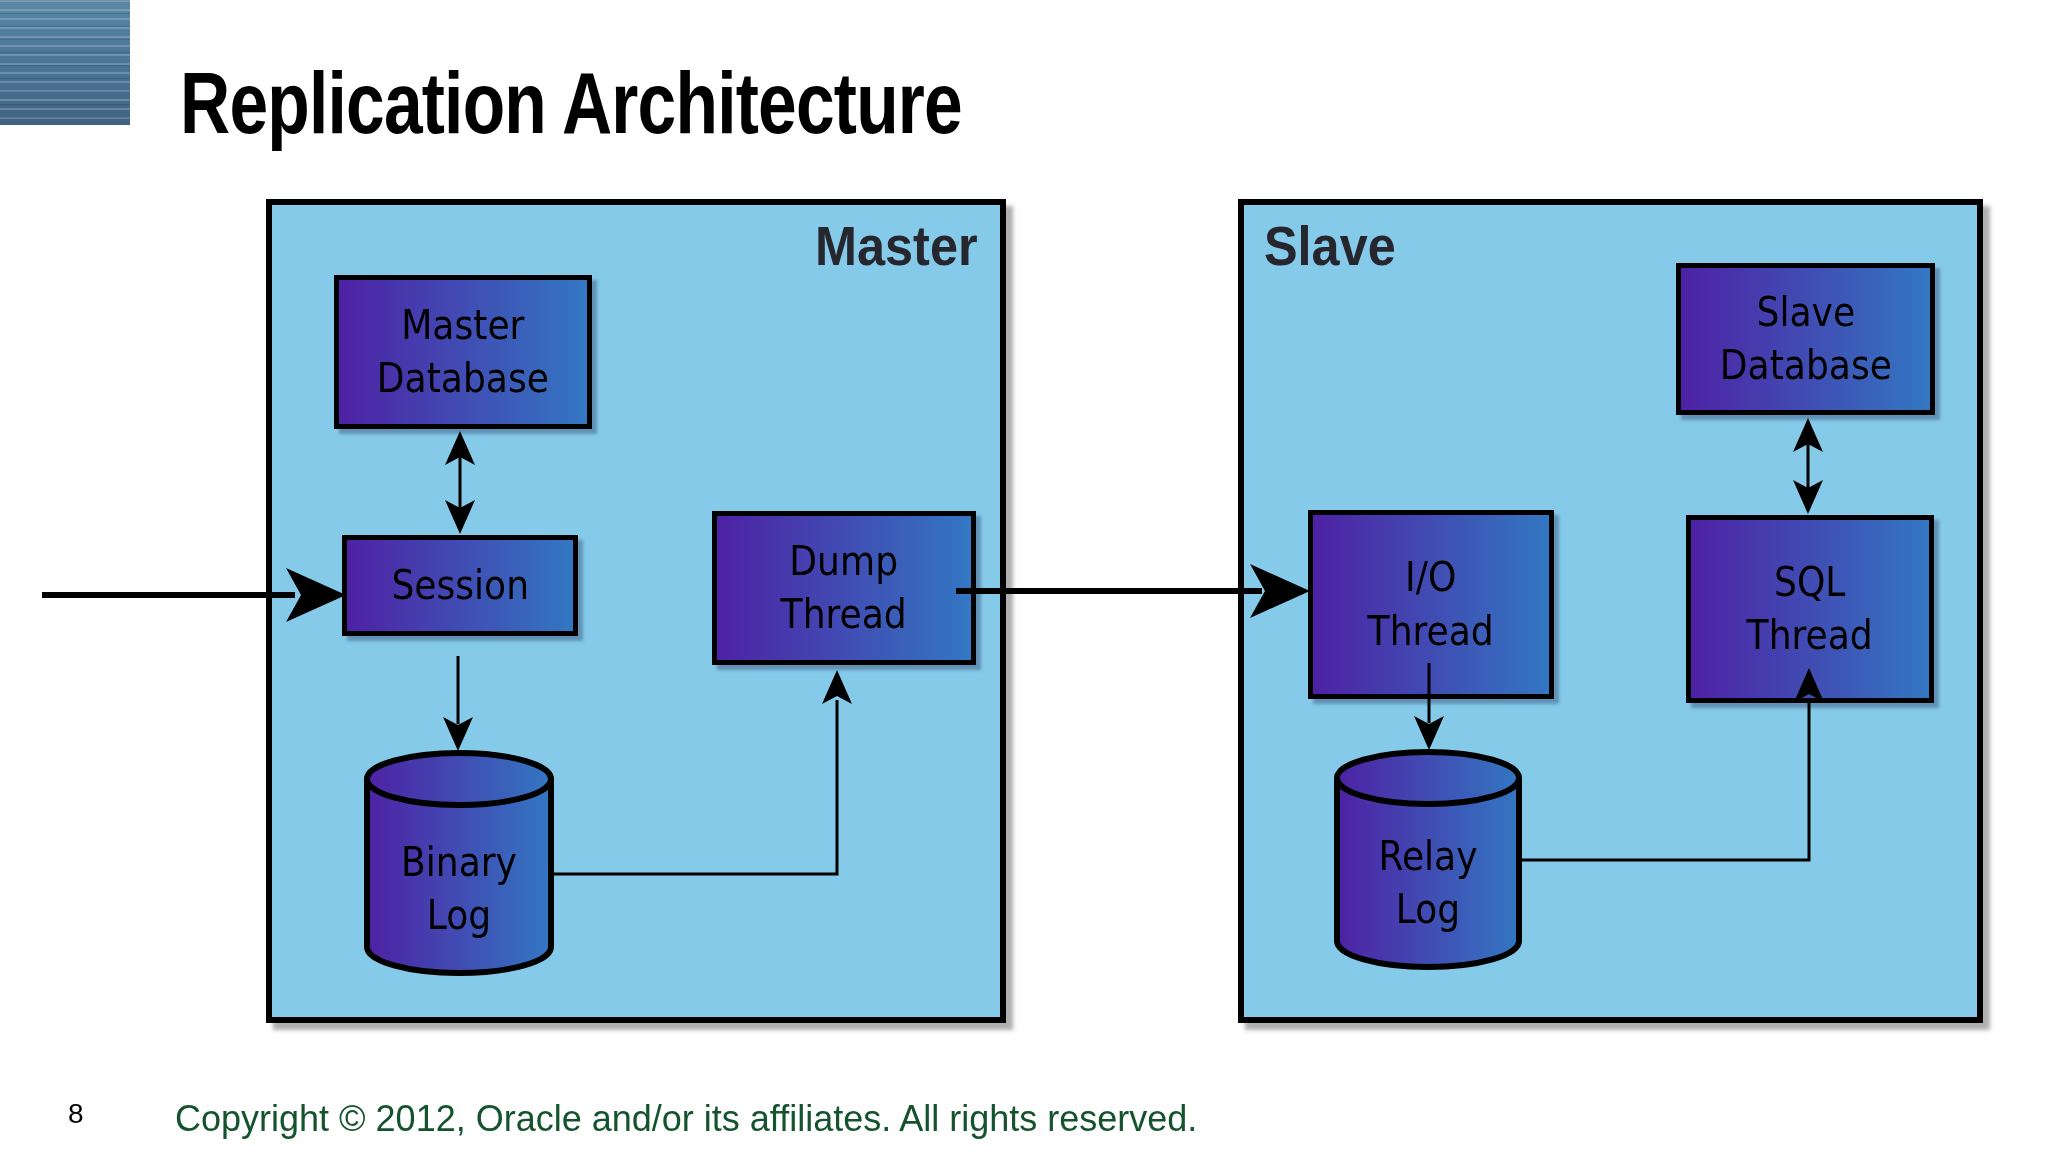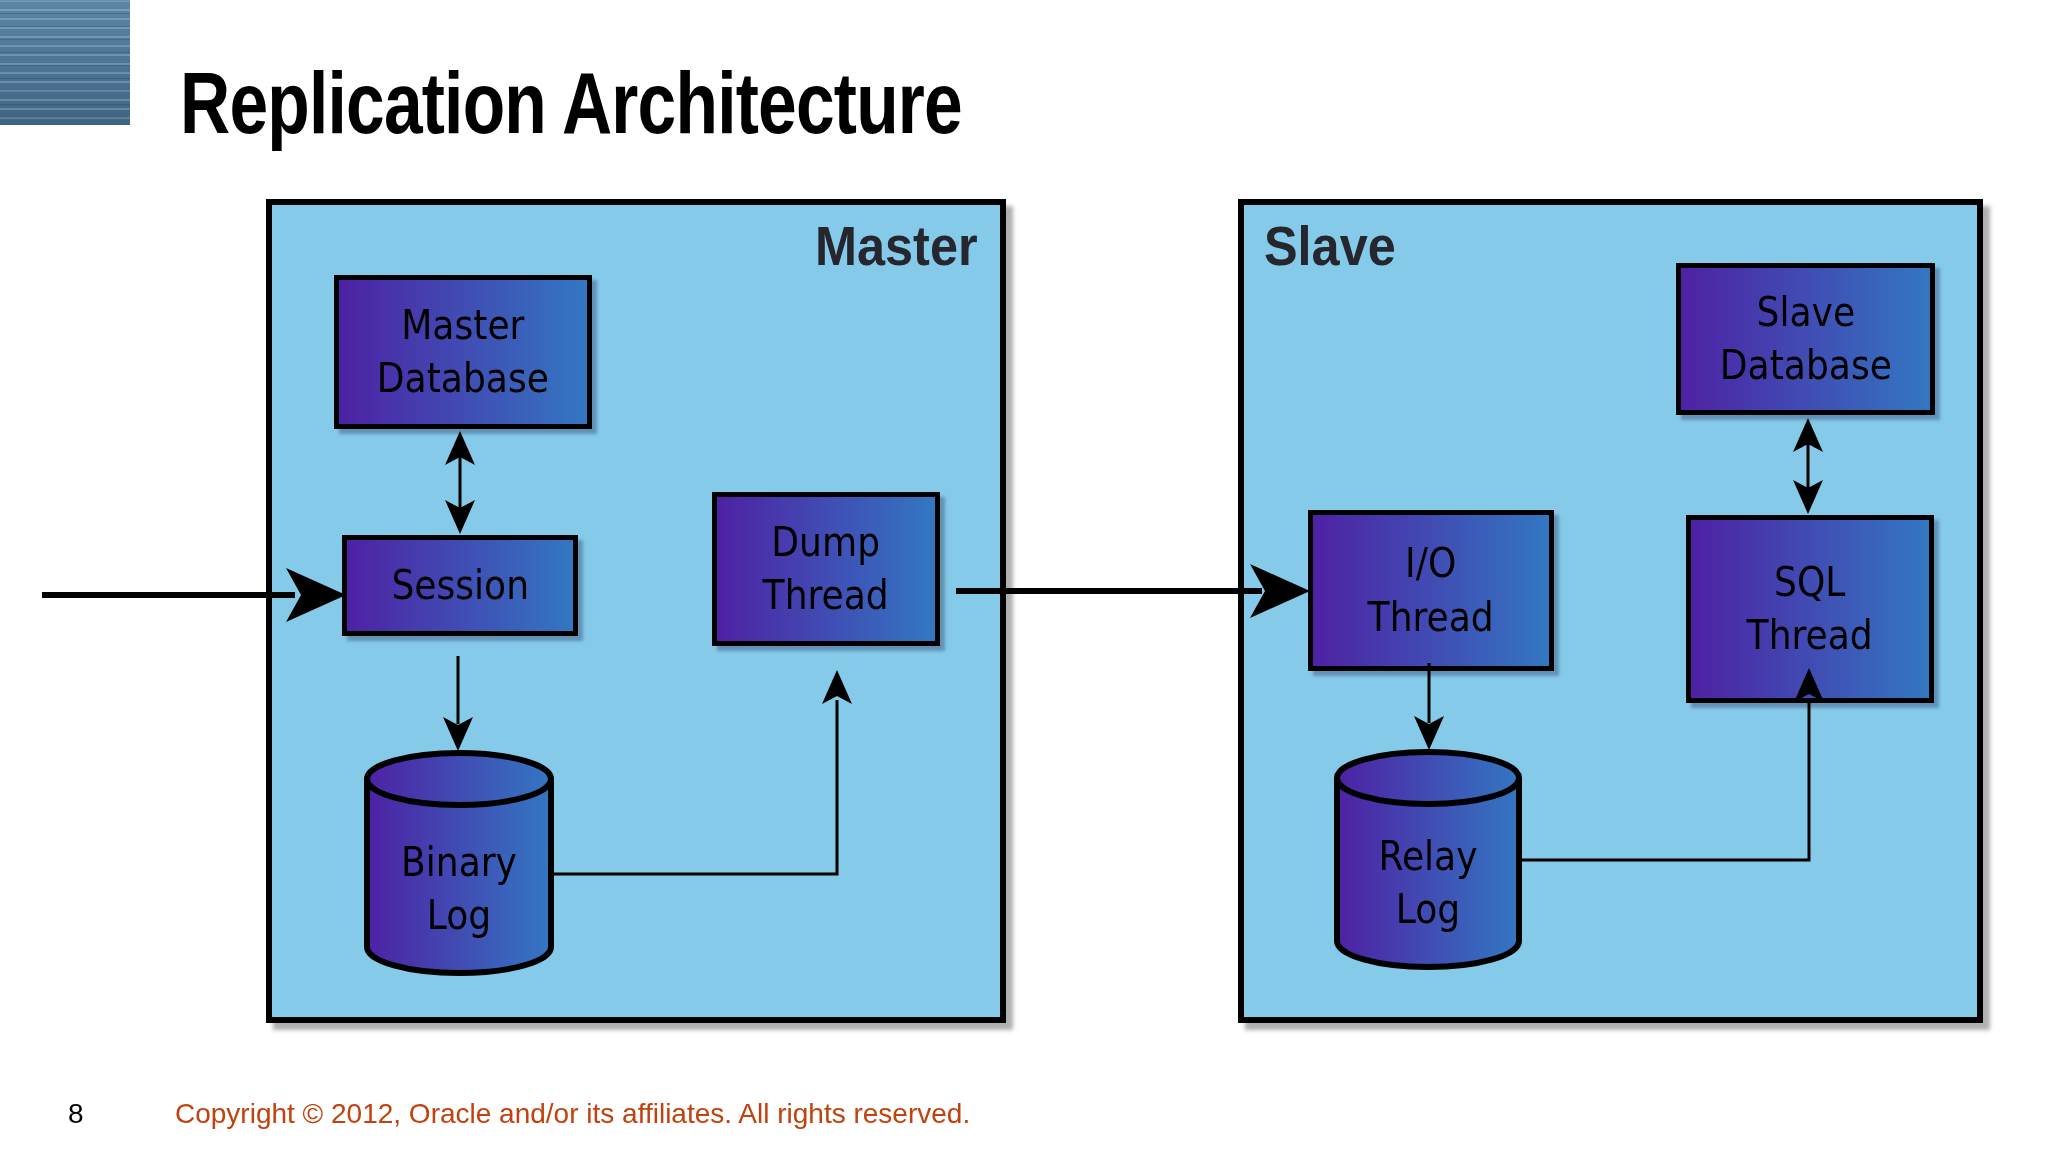--- a/index.html
+++ b/index.html
@@ -31,38 +31,38 @@
   
   .node{position:absolute;border:5px solid #000;box-sizing:border-box;
         background:linear-gradient(90deg,#4e21a4 0%,#3377c2 100%);
         display:flex;align-items:center;justify-content:center;
         box-shadow:5px 5px 3px rgba(30,40,90,.35);}
   .node-label{font-family:"DejaVu Sans",sans-serif;font-size:41px;color:#000;
               line-height:1.3;text-align:center;white-space:pre-line;
               transform:scaleX(.88);transform-origin:center center;}
   .node.master-database{left:334px;top:275px;width:258px;height:154px;}
   .node.session{left:342px;top:535px;width:236px;height:101px;}
-  .node.dump-thread{left:712px;top:492px;width:228px;height:154px;}
-  .node.io-thread{left:1308px;top:510px;width:246px;height:161px;}
+  .node.dump-thread{left:712px;top:511px;width:264px;height:154px;}
+  .node.io-thread{left:1308px;top:510px;width:246px;height:189px;}
   .node.sql-thread{left:1686px;top:515px;width:248px;height:188px;}
   .node.slave-database{left:1676px;top:263px;width:259px;height:152px;}
 
   
   .overlay{position:absolute;left:0;top:0;width:2048px;height:1152px;pointer-events:none;}
 
   
   .cyl-label{position:absolute;transform:translateX(-50%) scaleX(.88);
              font-family:"DejaVu Sans",sans-serif;font-size:41px;color:#000;
              line-height:1.3;text-align:center;white-space:pre-line;pointer-events:none;}
   .cyl-label.binary{left:459px;top:836px;}
   .cyl-label.relay{left:1428px;top:830px;}
 
   
   .page-number{position:absolute;left:68px;top:1098px;font-size:28px;color:#000;}
-  .copyright{position:absolute;left:175px;top:1098px;font-size:28px;color:#c2410c;}
+  .copyright{position:absolute;left:175px;top:1098px;font-size:36px;color:#14532d;}
 </style>
 </head>
 <body>
 
 <div class="slide">
 
   <div class="corner"></div>
 
   <h1 class="title">Replication Architecture</h1>
 

